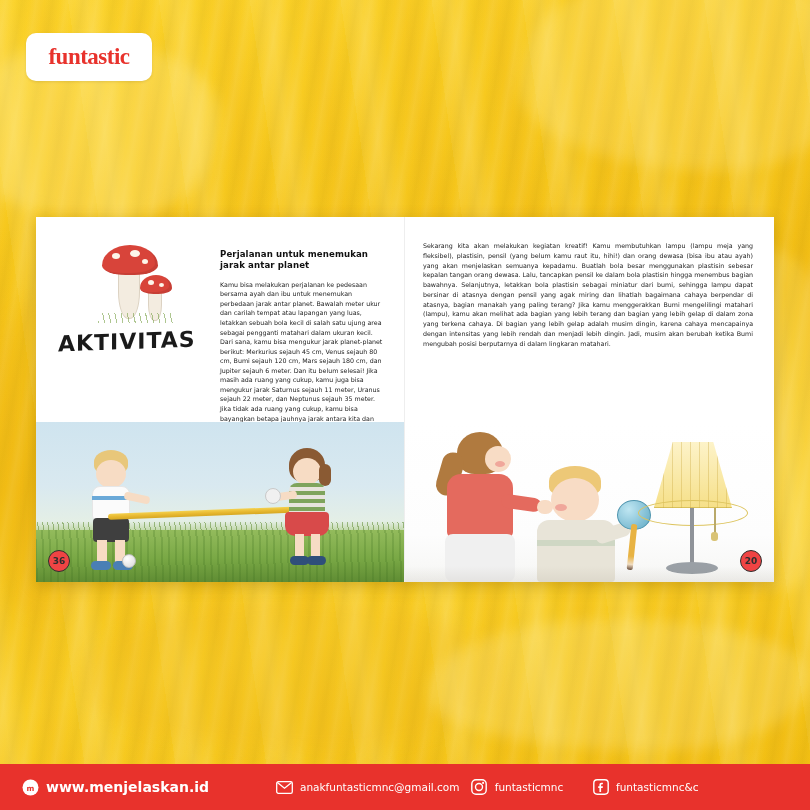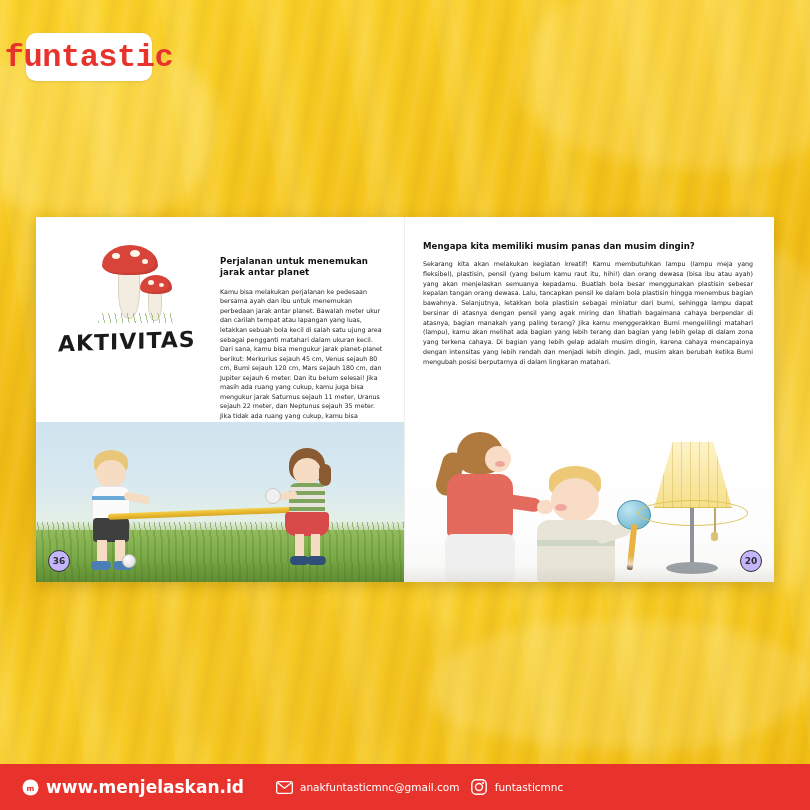--- a/index.html
+++ b/index.html
@@ -43,24 +43,24 @@
   .logo {
     position: absolute;
     left: 26px; top: 33px;
     width: 126px; height: 48px;
     background: #ffffff;
     border-radius: 10px;
     display: flex; align-items: center; justify-content: center;
     box-shadow: 0 1px 3px rgba(0,0,0,0.10);
   }
   .logo-text {
-    font-size: 32px;
+    font-size: 23px;
     font-weight: bold;
     letter-spacing: -0.5px;
-    font-family: Liberation Mono, monospace;
+    font-family: Liberation Serif, serif;
   }
   .logo-fun { color: #e8322c; }
   .logo-tastic { color: #e8322c; }
 
   
   .spread {
     position: absolute;
     left: 36px; top: 217px;
     width: 738px; height: 365px;
     background: #ffffff;
@@ -96,21 +96,21 @@
     position: absolute;
     left: 184px; top: 24px;
     width: 166px;
   }
   .heading {
     font-family: "DejaVu Sans", sans-serif;
     font-weight: bold;
     font-size: 8.6px;
     line-height: 1.32;
     color: #111111;
-    margin: 15px 0 8px 0;
+    margin: 8px 0 8px 0;
     letter-spacing: 0.1px;
   }
   .body-text {
     font-size: 6.3px;
     line-height: 1.52;
     color: #1c1c1c;
     margin: 0;
     text-align: left;
     font-family: "DejaVu Sans", sans-serif;
   }
@@ -173,21 +173,21 @@
     width: 369px; height: 158px;
     overflow: hidden;
     background: linear-gradient(180deg, #ffffff 0%, #fdfdfd 70%, #f6f6f4 100%);
   }
 
   
   .page-num {
     position: absolute;
     width: 22px; height: 22px;
     border-radius: 50%;
-    background: #c4b5fd;
+    background: #ef4444;
     border: 1.4px solid #2e2e2e;
     color: #2e2e2e;
     font-size: 9px;
     font-weight: bold;
     display: flex; align-items: center; justify-content: center;
     font-family: "DejaVu Sans", sans-serif;
   }
   .page-num.left-num { left: 12px; bottom: 10px; }
   .page-num.right-num { right: 12px; bottom: 10px; }
 
@@ -202,21 +202,21 @@
     color: #ffffff;
   }
   .footer-item {
     display: flex;
     align-items: center;
     gap: 7px;
     font-size: 10.5px;
     font-family: "DejaVu Sans", sans-serif;
   }
   .f-web { margin-left: 22px; width: 208px; }
-  .f-web .f-label { font-weight: bold; font-size: 17px; }
+  .f-web .f-label { font-weight: bold; font-size: 14px; }
   .f-mail { width: 212px; padding-left: 46px; }
   .f-ig { width: 150px; justify-content: center; }
   .f-fb { width: 170px; }
 
   .ic {
     width: 17px; height: 17px;
     display: inline-flex; align-items: center; justify-content: center;
     flex: 0 0 auto;
   }
   .ic svg { display: block; }
@@ -320,21 +320,20 @@
 
       <div style="position:absolute;left:86px;bottom:14px;width:14px;height:14px;border-radius:50%;background:radial-gradient(circle at 35% 30%,#ffffff,#d7d7d7);border:1px solid #bdbdbd;"></div>
     </div>
 
     <div class="page-num left-num">36</div>
   </div>
 
   <div class="page right">
 
     <div class="col-text-right">
-      <h2 class="heading-right">Mengapa kita memiliki musim panas dan musim dingin?</h2>
       <p class="body-text-right">Sekarang kita akan melakukan kegiatan kreatif! Kamu membutuhkan lampu (lampu meja yang fleksibel), plastisin, pensil (yang belum kamu raut itu, hihi!) dan orang dewasa (bisa ibu atau ayah) yang akan menjelaskan semuanya kepadamu. Buatlah bola besar menggunakan plastisin sebesar kepalan tangan orang dewasa. Lalu, tancapkan pensil ke dalam bola plastisin hingga menembus bagian bawahnya. Selanjutnya, letakkan bola plastisin sebagai miniatur dari bumi, sehingga lampu dapat bersinar di atasnya dengan pensil yang agak miring dan lihatlah bagaimana cahaya berpendar di atasnya, bagian manakah yang paling terang? Jika kamu menggerakkan Bumi mengelilingi matahari (lampu), kamu akan melihat ada bagian yang lebih terang dan bagian yang lebih gelap di dalam zona yang terkena cahaya. Di bagian yang lebih gelap adalah musim dingin, karena cahaya mencapainya dengan intensitas yang lebih rendah dan menjadi lebih dingin. Jadi, musim akan berubah ketika Bumi mengubah posisi berputarnya di dalam lingkaran matahari.</p>
     </div>
 
     <div class="illus-right">
 
       <div style="position:absolute;left:26px;bottom:0;width:96px;height:152px;">
         <div style="position:absolute;left:26px;top:2px;width:46px;height:42px;background:#b07a3f;border-radius:50% 50% 38% 38%;"></div>
         <div style="position:absolute;left:8px;top:22px;width:22px;height:44px;background:#b07a3f;border-radius:14px;transform:rotate(16deg);"></div>
         <div style="position:absolute;left:54px;top:16px;width:26px;height:26px;background:#f8dcc5;border-radius:50%;"></div>
         <div style="position:absolute;left:64px;top:31px;width:10px;height:6px;background:#f0a79b;border-radius:50%;"></div>
@@ -400,13 +399,22 @@
     <span class="ic">
       <svg width="16" height="16" viewBox="0 0 16 16">
         <rect x="0.8" y="0.8" width="14.4" height="14.4" rx="4.2" fill="none" stroke="#ffffff" stroke-width="1.4"></rect>
         <circle cx="8" cy="8" r="3.5" fill="none" stroke="#ffffff" stroke-width="1.4"></circle>
         <circle cx="12.1" cy="3.9" r="1.05" fill="#ffffff"></circle>
       </svg>
     </span>
     <span>funtasticmnc</span>
   </div>
 
+  <div class="footer-item f-fb">
+    <span class="ic">
+      <svg width="16" height="16" viewBox="0 0 16 16">
+        <rect x="0.8" y="0.8" width="14.4" height="14.4" rx="3.4" fill="none" stroke="#ffffff" stroke-width="1.4"></rect>
+        <path d="M9.9 5.3 H8.9 c-0.5 0 -0.8 0.3 -0.8 0.8 V7.2 H9.9 L9.65 8.9 H8.1 V13 H6.4 V8.9 H5.2 V7.2 H6.4 V5.9 c0 -1.4 0.85 -2.2 2.1 -2.2 h1.4 z" fill="#ffffff"></path>
+      </svg>
+    </span>
+    <span>funtasticmnc&amp;c</span>
+  </div>
 </div>
 
 </body></html>

